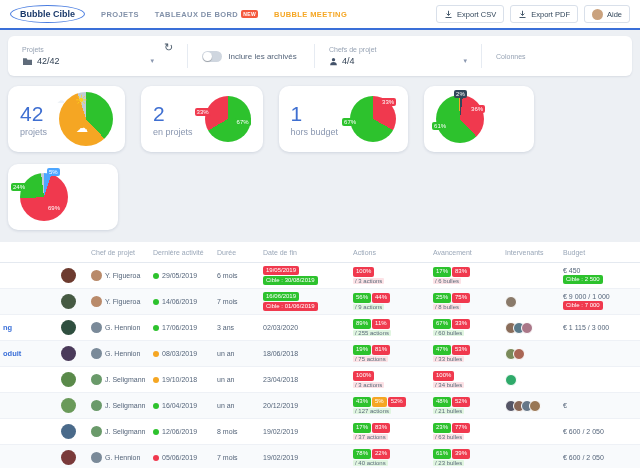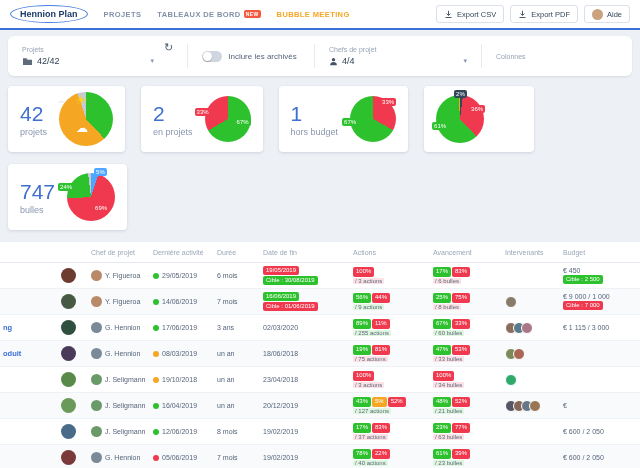--- a/index.html
+++ b/index.html
@@ -26,21 +26,21 @@
   .refresh { font-size:11px; color:#4a5a6a; margin-left:10px; cursor:pointer; align-self:flex-start; margin-top:5px; }
   .fdiv { width:1px; height:24px; background:#e6ebf2; margin:0 14px; }
   .ftoggle { display:flex; align-items:center; gap:6px; flex:1; }
   .toggle { width:20px; height:11px; border-radius:6px; background:#cfd6df; position:relative; display:inline-block; cursor:pointer; flex:none; }
   .knob { position:absolute; left:1px; top:1px; width:9px; height:9px; border-radius:50%; background:#fff; box-shadow:0 1px 1px rgba(0,0,0,.25); }
   .tlabel { font-size:8px; color:#55657a; }
 
   
   .stats { margin:10px 8px 0; }
   .stats-row { display:flex; gap:16px; margin-bottom:12px; }
-  .stat-card { background:#fff; border-radius:4px; box-shadow:0 1px 3px rgba(30,50,90,.14); padding:7px 12px; display:flex; align-items:center; gap:12px; height:66px; min-width:110px; }
+  .stat-card { background:#fff; border-radius:10px; box-shadow:0 1px 3px rgba(30,50,90,.14); padding:7px 12px; display:flex; align-items:center; gap:12px; height:66px; min-width:110px; }
   .stat-txt { display:flex; flex-direction:column; justify-content:center; }
   .stat-value { font-size:21px; color:#3f6fd1; }
   .stat-label { font-size:9px; color:#8a97b0; margin-top:1px; white-space:nowrap; }
   .pie-wrap { position:relative; flex:none; }
   .pie { width:100%; height:100%; border-radius:50%; }
   .pie-label { position:absolute; font-size:6px; color:#fff; padding:1px 2px; border-radius:2px; line-height:1; white-space:nowrap; }
   .pie-icon { position:absolute; line-height:1; }
 
   
   .table { background:#fff; margin-top:6px; }
@@ -60,21 +60,21 @@
   .pillrow { display:flex; gap:1px; }
   .cap { font-size:6px; color:#5a6b7a; padding:0 2px; border-radius:1px; white-space:nowrap; }
   .member { width:12px; height:12px; border-radius:50%; display:inline-block; border:1px solid #fff; margin-left:-4px; flex:none; }
   .member:first-child { margin-left:0; }
   .endtext, .btext { white-space:nowrap; }
 </style>
 </head>
 <body>
 
 <div class="navbar">
-  <div class="logo">Hennion Plan</div>
+  <div class="logo">Bubble Cible</div>
   <nav class="nav-items">
       <a class="nav-item">
         <span>PROJETS</span>
       </a>
       <a class="nav-item">
         <span>TABLEAUX DE BORD</span>
         <span class="nav-badge">NEW</span>
       </a>
       <a class="nav-item active">
         <span>BUBBLE MEETING</span>
@@ -185,24 +185,20 @@
         <div class="pie-wrap" style="height: 48px; width: 48px;">
           <div class="pie" style="background: conic-gradient(rgb(51, 71, 91) 0%, rgb(51, 71, 91) 2%, rgb(240, 57, 78) 2%, rgb(240, 57, 78) 38%, rgb(45, 194, 45) 38%, rgb(45, 194, 45) 99%, rgb(245, 166, 35) 99%, rgb(245, 166, 35) 100%);"></div>
           <span class="pie-label" style="background: rgb(51, 71, 91); left: 18px; top: -5px;">2%</span>
           <span class="pie-label" style="background: rgb(240, 57, 78); left: 33px; top: 10px;">36%</span>
           <span class="pie-label" style="background: rgb(45, 194, 45); left: -4px; top: 27px;">61%</span>
         </div>
       </div>
     </div>
   <div class="stats-row" id="srow2">
       <div class="stat-card">
-        <div class="stat-txt">
-          <div class="stat-value">747</div>
-          <div class="stat-label">bulles</div>
-        </div>
         <div class="pie-wrap" style="height: 48px; width: 48px;">
           <div class="pie" style="background: conic-gradient(rgb(77, 166, 255) 0%, rgb(77, 166, 255) 5%, rgb(240, 57, 78) 5%, rgb(240, 57, 78) 74%, rgb(45, 194, 45) 74%, rgb(45, 194, 45) 98%, rgb(195, 203, 212) 98%, rgb(195, 203, 212) 100%);"></div>
           <span class="pie-label" style="background: rgb(77, 166, 255); left: 27px; top: -5px;">5%</span>
           <span class="pie-label" style="background: rgb(45, 194, 45); left: -9px; top: 10px;">24%</span>
           <span class="pie-label" style="background: rgb(240, 57, 78); left: 26px; top: 31px;">69%</span>
         </div>
       </div>
     </div>
 </div>
 

